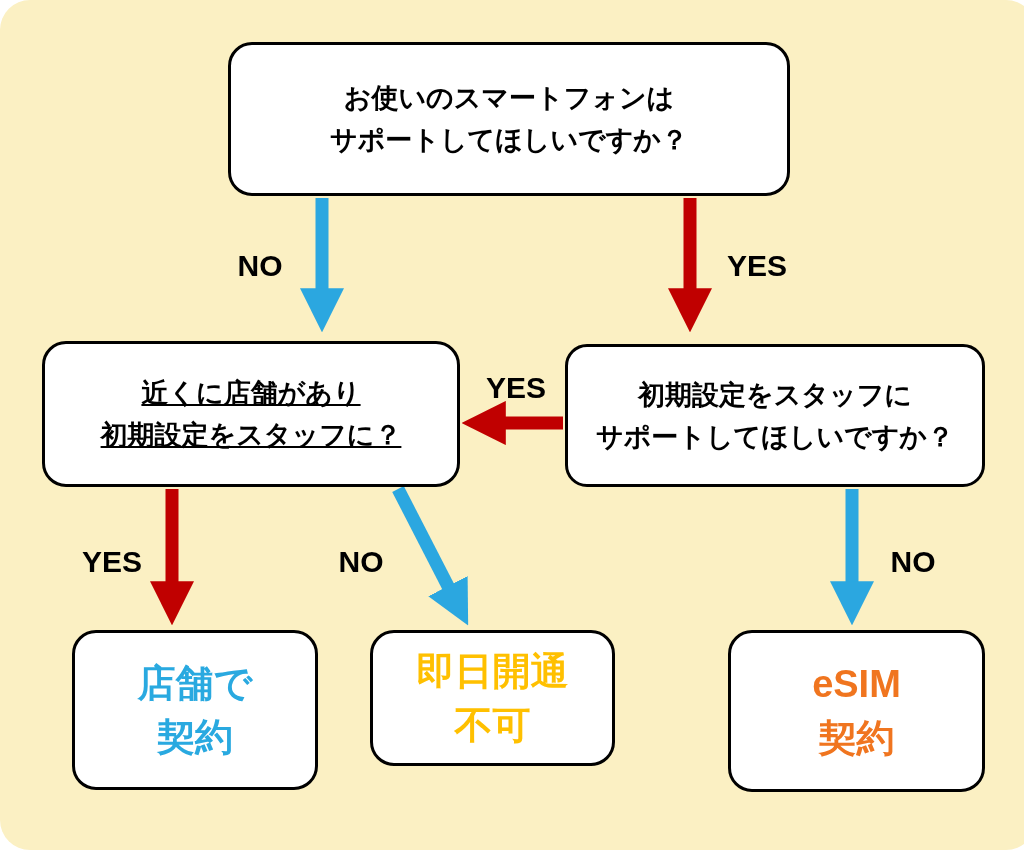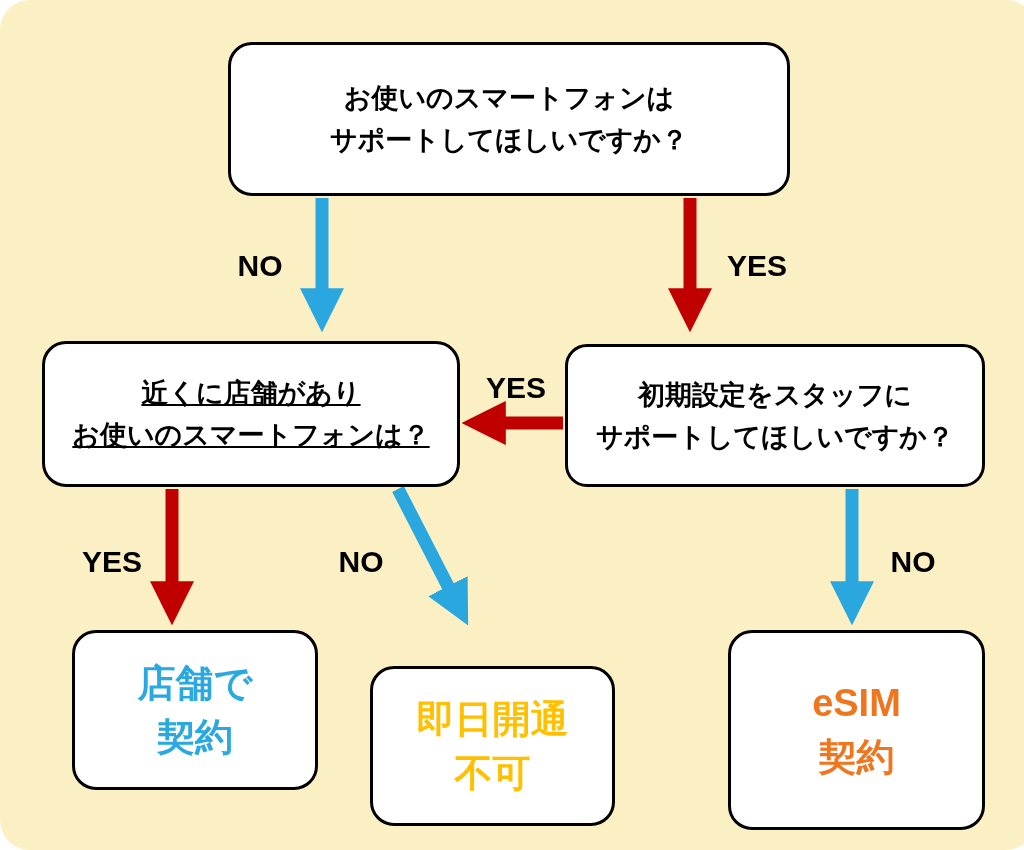--- a/index.html
+++ b/index.html
@@ -80,39 +80,39 @@
     <line x1="852" y1="489" x2="852" y2="590" stroke="#2BA7E0" stroke-width="13" marker-end="url(#head-blue)"></line>
   </svg>
 
   <div class="node" style="left:228px; top:42px; width:562px; height:154px;">
     <div class="q-text">お使いのスマートフォンは</div>
     <div class="q-text">サポートしてほしいですか？</div>
   </div>
 
   <div class="node" style="left:42px; top:341px; width:418px; height:146px;text-decoration:underline;">
     <div class="q-text">近くに店舗があり</div>
-    <div class="q-text">お使いのスマートフォンは？</div>
+    <div class="q-text">初期設定をスタッフに？</div>
   </div>
 
   <div class="node" style="left:565px; top:344px; width:420px; height:143px;border-radius:22px;">
     <div class="q-text">初期設定をスタッフに</div>
     <div class="q-text">サポートしてほしいですか？</div>
   </div>
 
   <div class="node" style="left:52px; top:630px; width:246px; height:160px;margin-left:20px;">
     <div class="r-text r-blue">店舗で</div>
     <div class="r-text r-blue">契約</div>
   </div>
 
-  <div class="node" style="left:370px; top:630px; width:245px; height:160px;margin-top:36px;">
+  <div class="node" style="left:370px; top:630px; width:245px; height:136px;">
     <div class="r-text r-yellow">即日開通</div>
     <div class="r-text r-yellow">不可</div>
   </div>
 
-  <div class="node" style="left:728px; top:630px; width:257px; height:200px;">
+  <div class="node" style="left:728px; top:630px; width:257px; height:162px;">
     <div class="r-text r-orange">eSIM</div>
     <div class="r-text r-orange">契約</div>
   </div>
 
   <div class="elabel" style="left:260px; top:250px;">NO</div>
   <div class="elabel" style="left:757px; top:250px;">YES</div>
   <div class="elabel" style="left:516px; top:372px;">YES</div>
   <div class="elabel" style="left:112px; top:546px;">YES</div>
   <div class="elabel" style="left:361px; top:546px;">NO</div>
   <div class="elabel" style="left:913px; top:546px;">NO</div>

